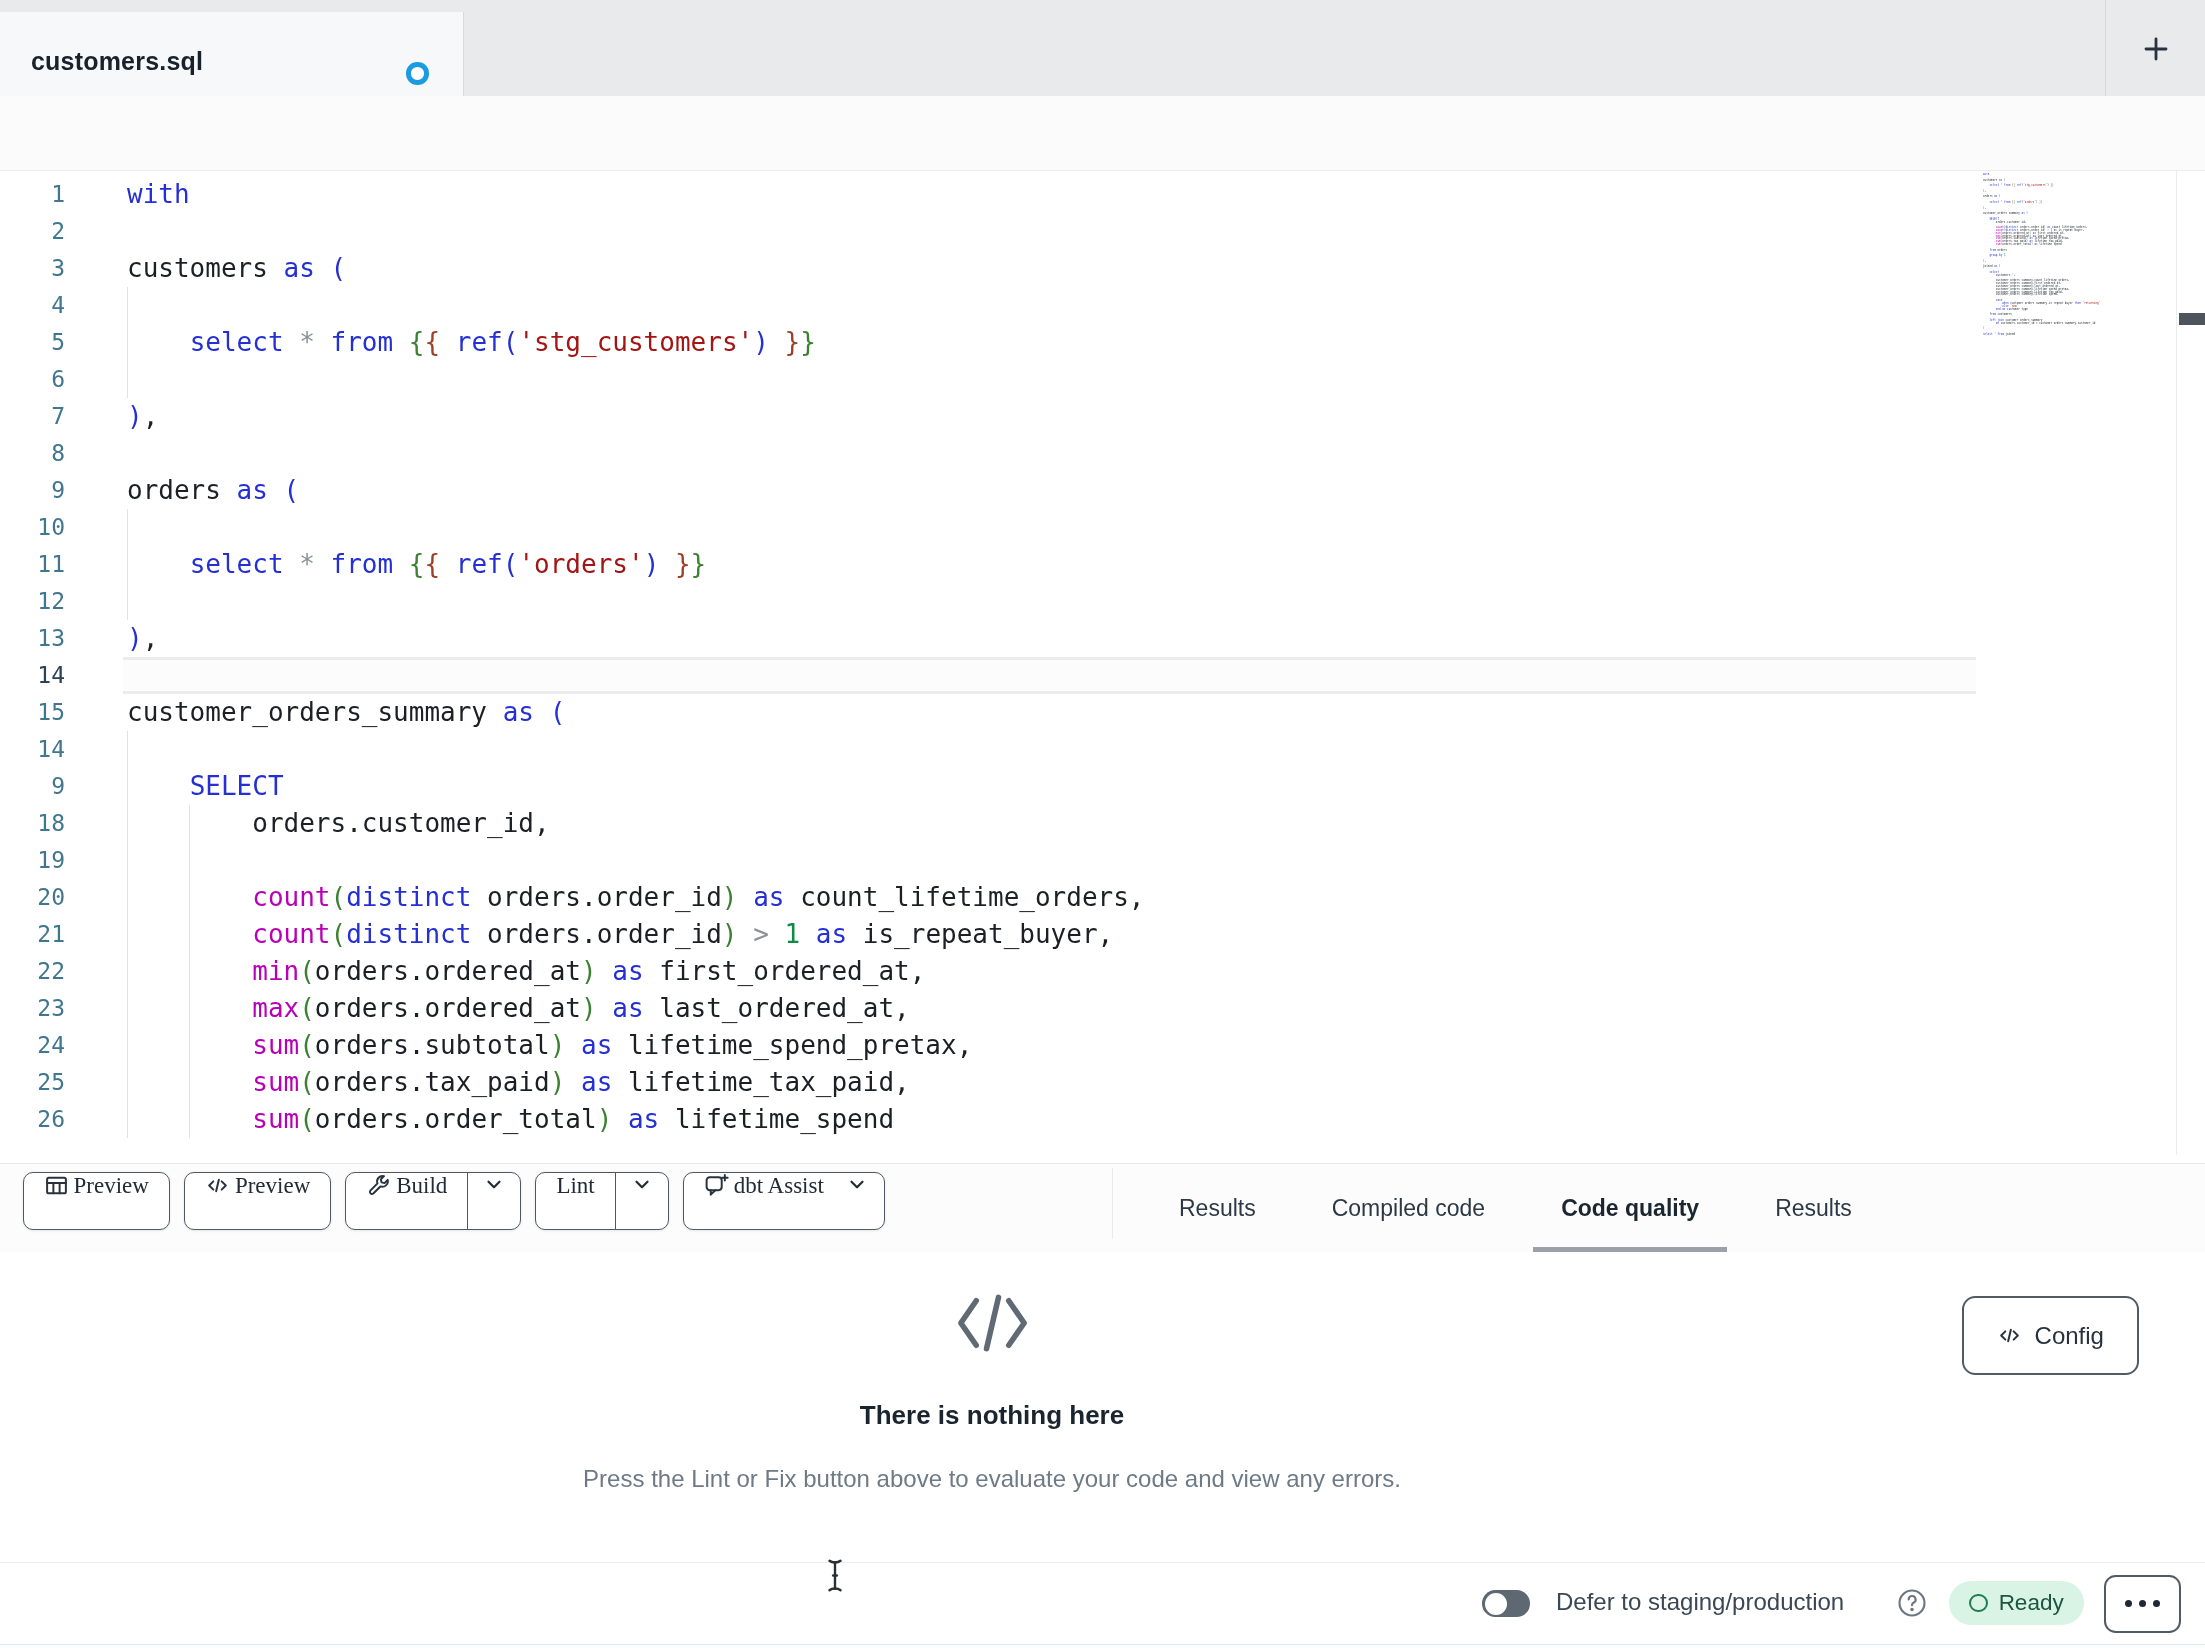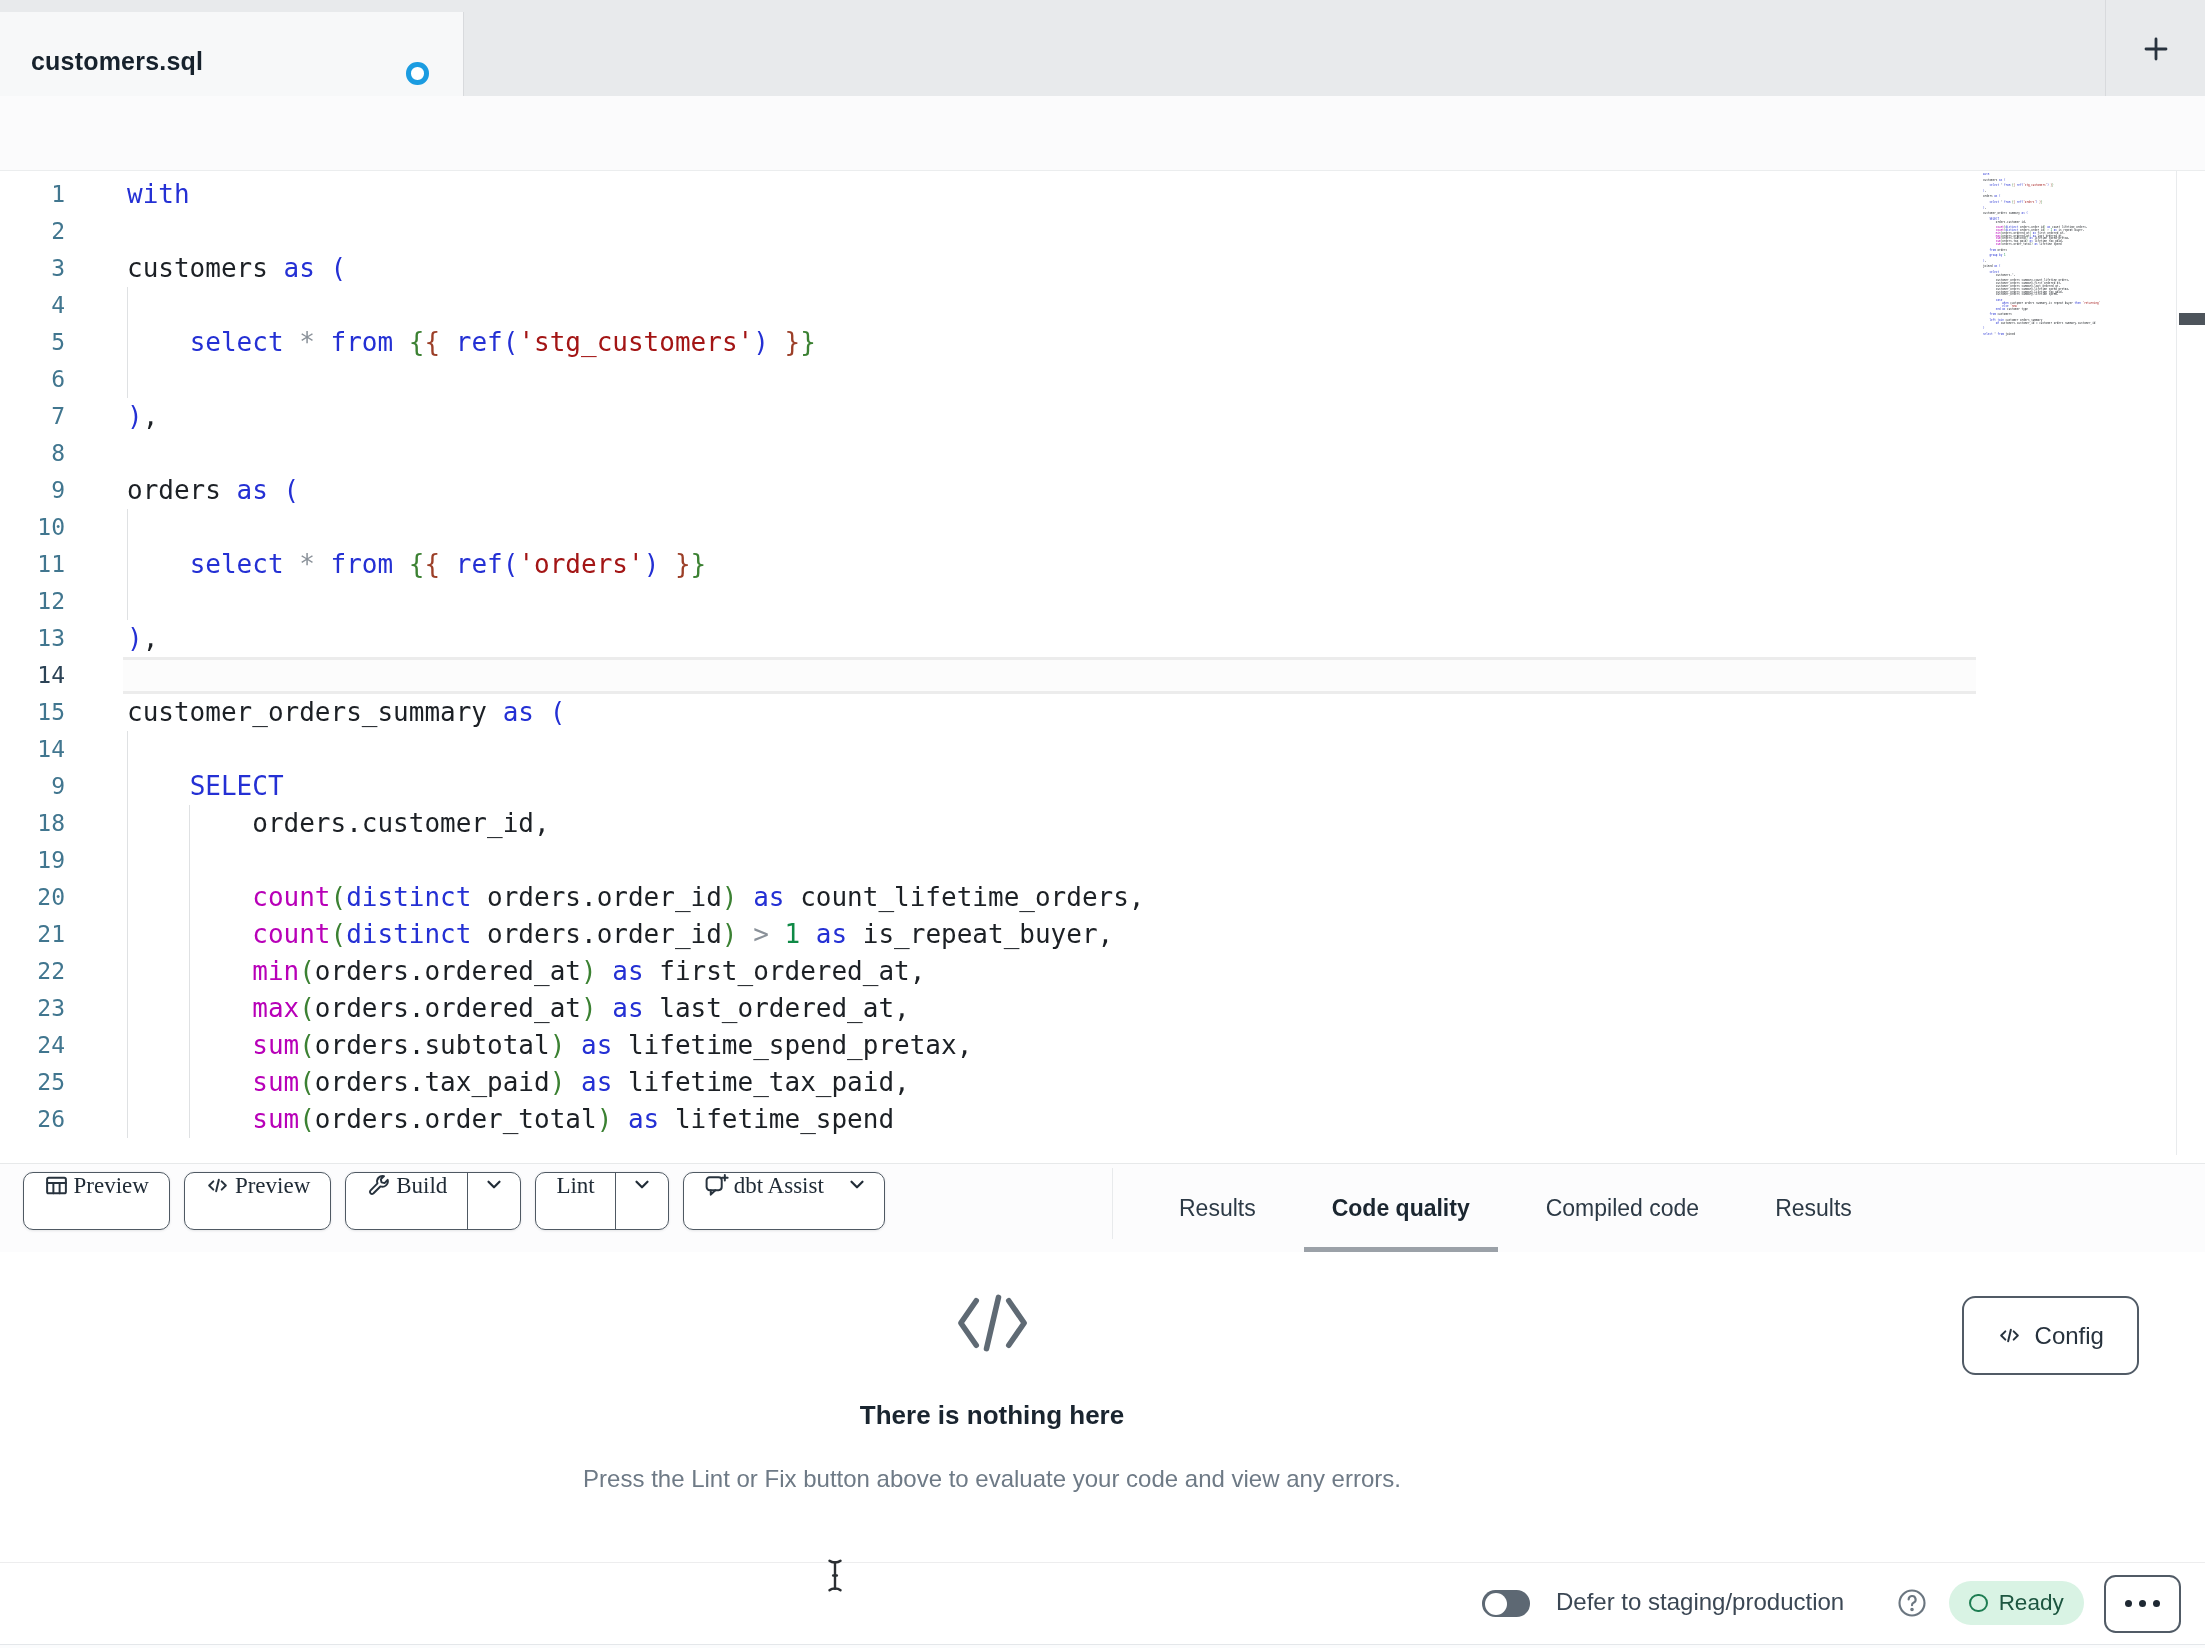--- a/index.html
+++ b/index.html
@@ -241,22 +241,22 @@
         <div class="seg chev-inline">
           <svg width="22" height="22" viewBox="0 0 24 24" fill="none" stroke="currentColor" stroke-width="2.4" stroke-linecap="round" stroke-linejoin="round">
             <polyline points="6,9.5 12,15.5 18,9.5"></polyline>
           </svg>
         </div>
       </div>
     </div>
   <div id="toolbar-sep"></div>
   <div id="tabs-row">
       <div class="ptab">Results</div>
+      <div class="ptab">Compiled code</div>
       <div class="ptab active">Code quality</div>
-      <div class="ptab">Compiled code</div>
       <div class="ptab">Results</div>
     </div>
   <div id="toolbar-bottomline"></div>
 </div>
 
 <div id="panel" class="abs">
   <div id="empty-state">
     <span id="empty-icon">
       <svg width="77" height="62" viewBox="0 0 90 72" fill="none" stroke="currentColor" stroke-width="6.5" stroke-linecap="round" stroke-linejoin="round">
         <polyline points="26,10 8,36 26,62"></polyline>

